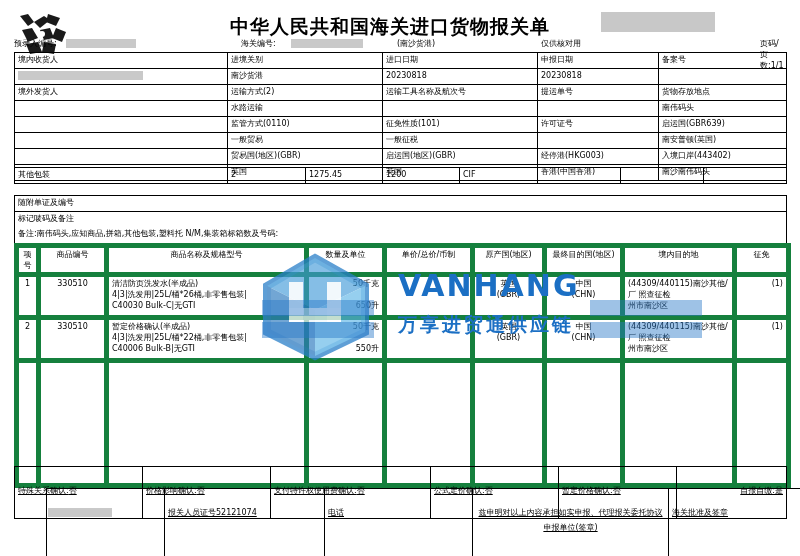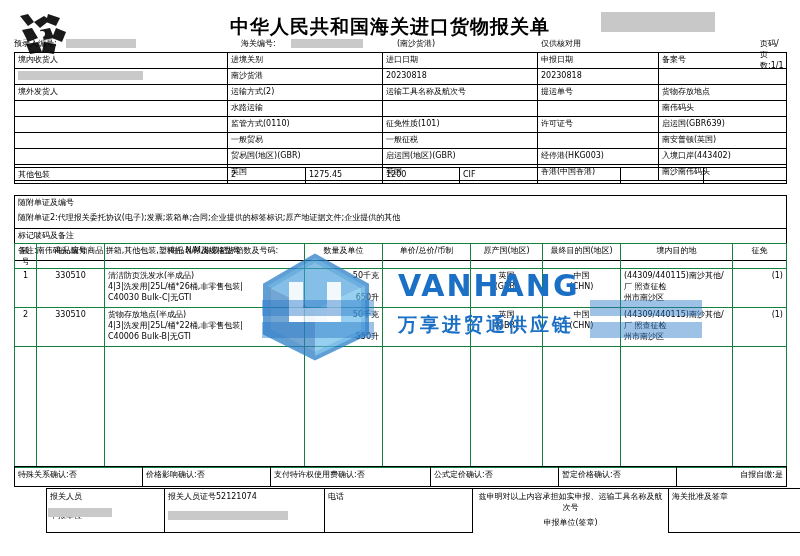--- a/index.html
+++ b/index.html
@@ -94,21 +94,21 @@
   
   .goods {
     position: absolute;
     left: 14px;
     top: 243px;
     width: 772px;
     border-collapse: collapse;
     table-layout: fixed;
   }
   .goods td, .goods th {
-    border: 1px solid #15803d;
+    border: 5px solid #15803d;
     font-size: 8px;
     line-height: 11px;
     padding: 1px 3px;
     vertical-align: top;
     font-weight: normal;
   }
   .goods .hdr { text-align: center; height: 13px; }
   .goods .bodyrow td { height: 36px; }
 
   
@@ -117,23 +117,24 @@
     left: 14px;
     top: 466px;
     width: 772px;
     border-collapse: collapse;
     table-layout: fixed;
   }
   .bottom td {
     border: 1px solid #000000;
     font-size: 8px;
     line-height: 11px;
-    padding: 2px 3px;
+    padding: 18px 3px;
     vertical-align: top;
     height: 15px;
+    text-decoration: underline;
   }
 
   
   .watermark {
     position: absolute;
     left: 255px;
     top: 252px;
     width: 420px;
     height: 110px;
     pointer-events: none;
@@ -383,25 +384,20 @@
     </table>
 
   <table class="grid" style="top:195px;">
     <colgroup>
         <col style="width:772px">
       </colgroup>
     <tbody>
         <tr>
       <td style="border-bottom:none;margin-left:31px;">
         <span class="lbl">随附单证及编号</span>
-      </td>
-    </tr>
-    <tr>
-      <td style="border-top:none;height:15px;">
-        <span class="val">随附单证2:代理报关委托协议(电子);发票;装箱单;合同;企业提供的标签标识;原产地证据文件;企业提供的其他</span>
       </td>
     </tr>
     <tr>
       <td style="border-bottom:none;">
         <span class="lbl">标记唛码及备注</span>
       </td>
     </tr>
     <tr>
       <td style="border-top:none;height:14px;">
         <span class="val">备注:南伟码头,应知商品,拼箱,其他包装,塑料托 N/M,集装箱标箱数及号码:</span>
@@ -460,21 +456,21 @@
         <div>(44309/440115)南沙其他/厂 照查征检</div>
         <div>州市南沙区</div>
       </td>
       <td class="right">(1)</td>
     </tr>
 
     <tr class="bodyrow">
       <td class="center">2</td>
       <td class="center">330510</td>
       <td>
-        <div>货物存放地点(半成品)</div>
+        <div>暂定价格确认(半成品)</div>
         <div>4|3|洗发用|25L/桶*22桶,非零售包装|</div>
         <div>C40006 Bulk-B|无GTI</div>
       </td>
       <td class="right">
         <div>50千克</div>
         <div style="margin-top:11px;">550升</div>
       </td>
       <td class="right"></td>
       <td class="center">
         <div>英国</div>
@@ -572,21 +568,21 @@
       <td style="border-bottom:none;">
         <span>报关人员</span>
       </td>
       <td style="border-bottom:none;">
         <span>报关人员证号</span><span>52121074</span>
       </td>
       <td style="border-bottom:none;">
         <span>电话</span>
       </td>
       <td style="border-bottom:none;" rowspan="2">
-        <div class="center">兹申明对以上内容承担如实申报、运输工具名称及航次号</div>
+        <div class="center">兹申明对以上内容承担如实申报、代理报关委托协议</div>
         <div class="center" style="margin-top:4px;">申报单位(签章)</div>
       </td>
       <td rowspan="2">
         <span>海关批准及签章</span>
       </td>
     </tr>
     <tr>
       <td style="border-top:none;height:20px;">
         <span>申报单位</span>
       </td>

